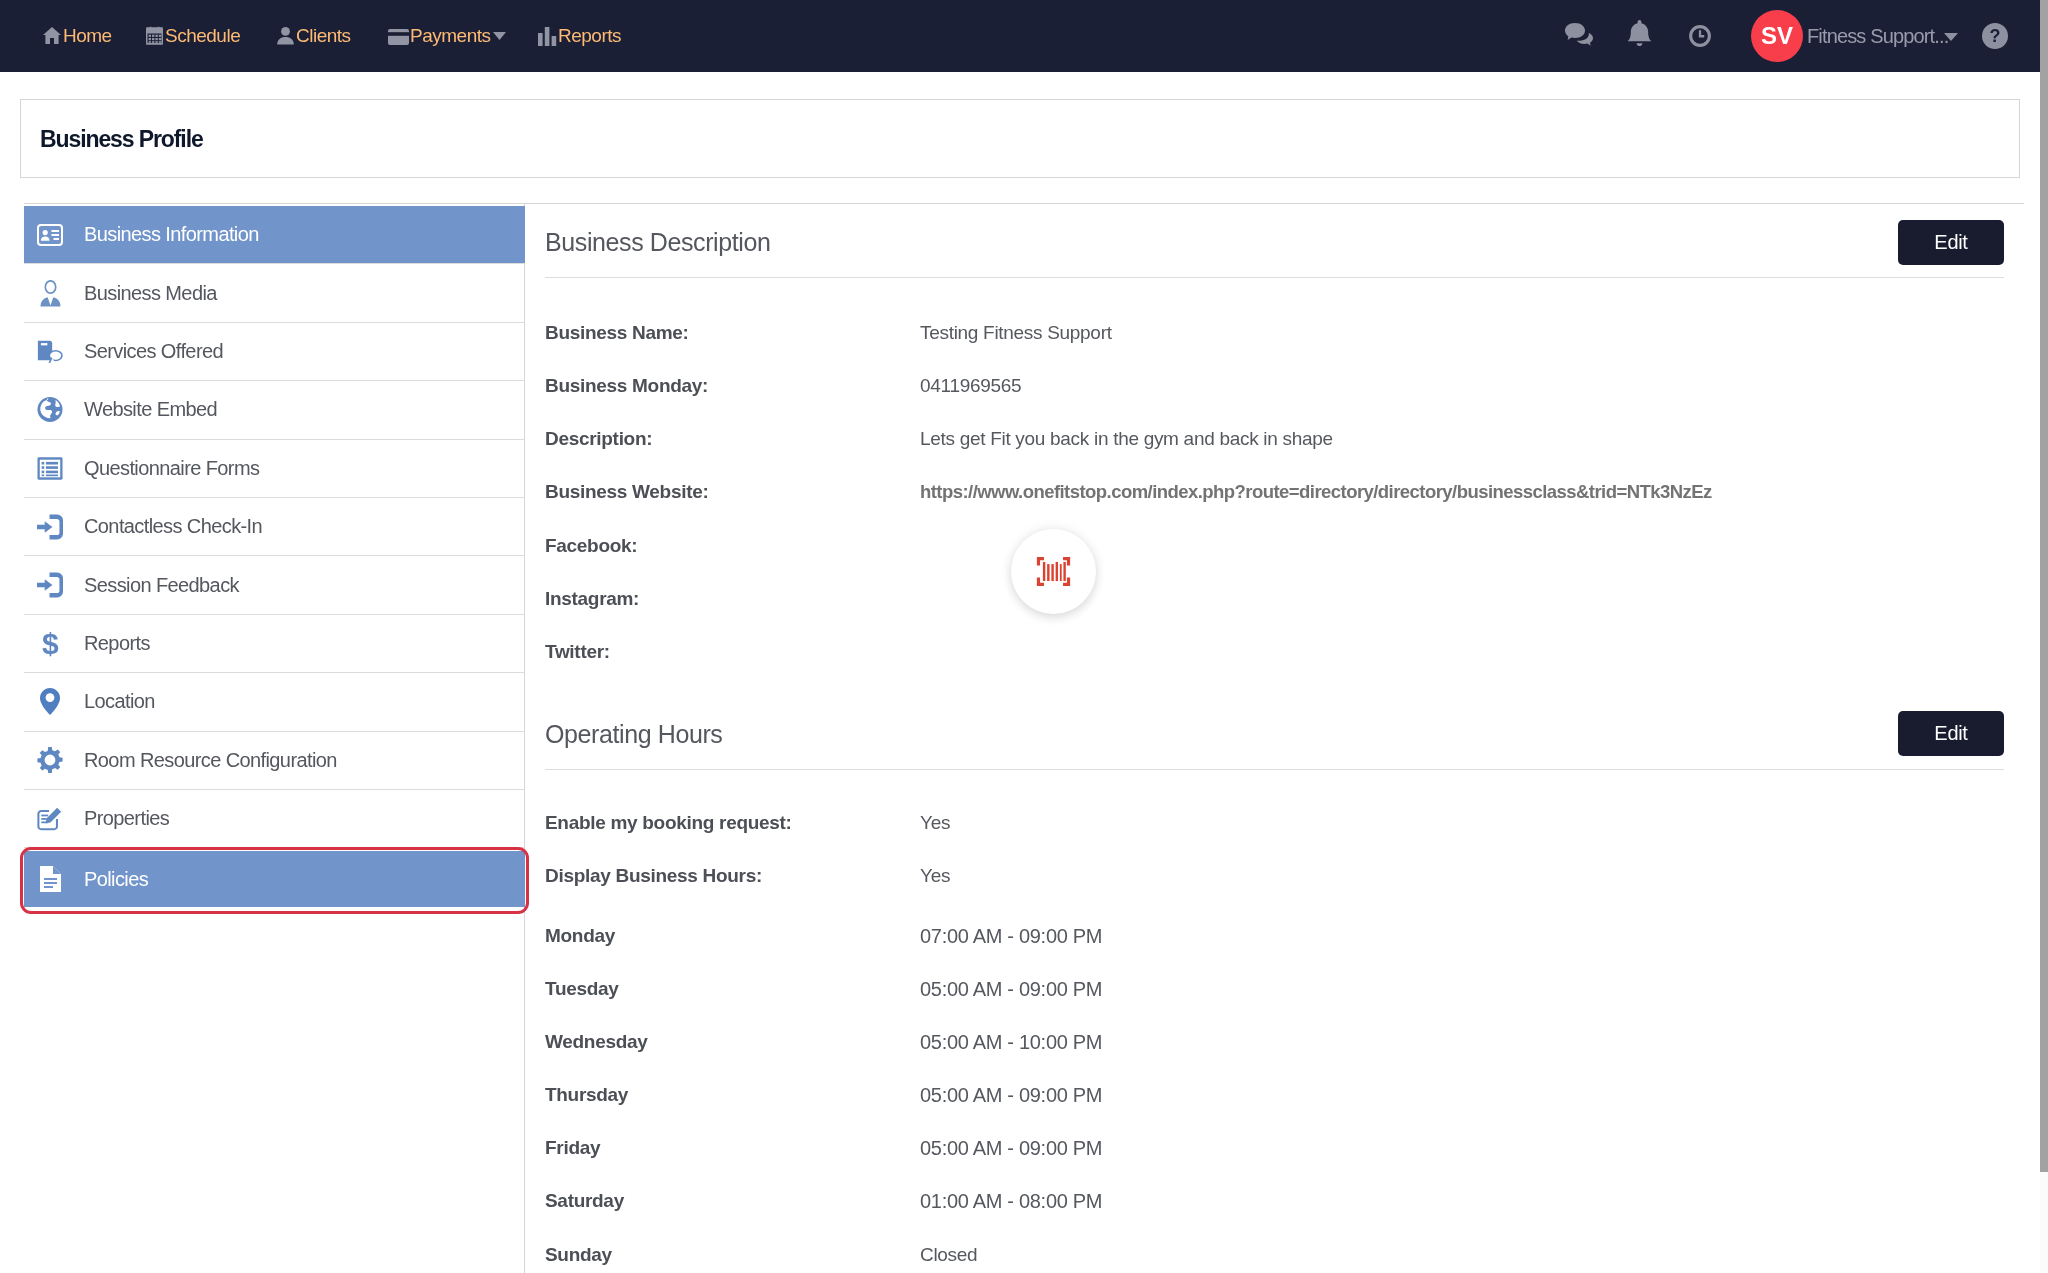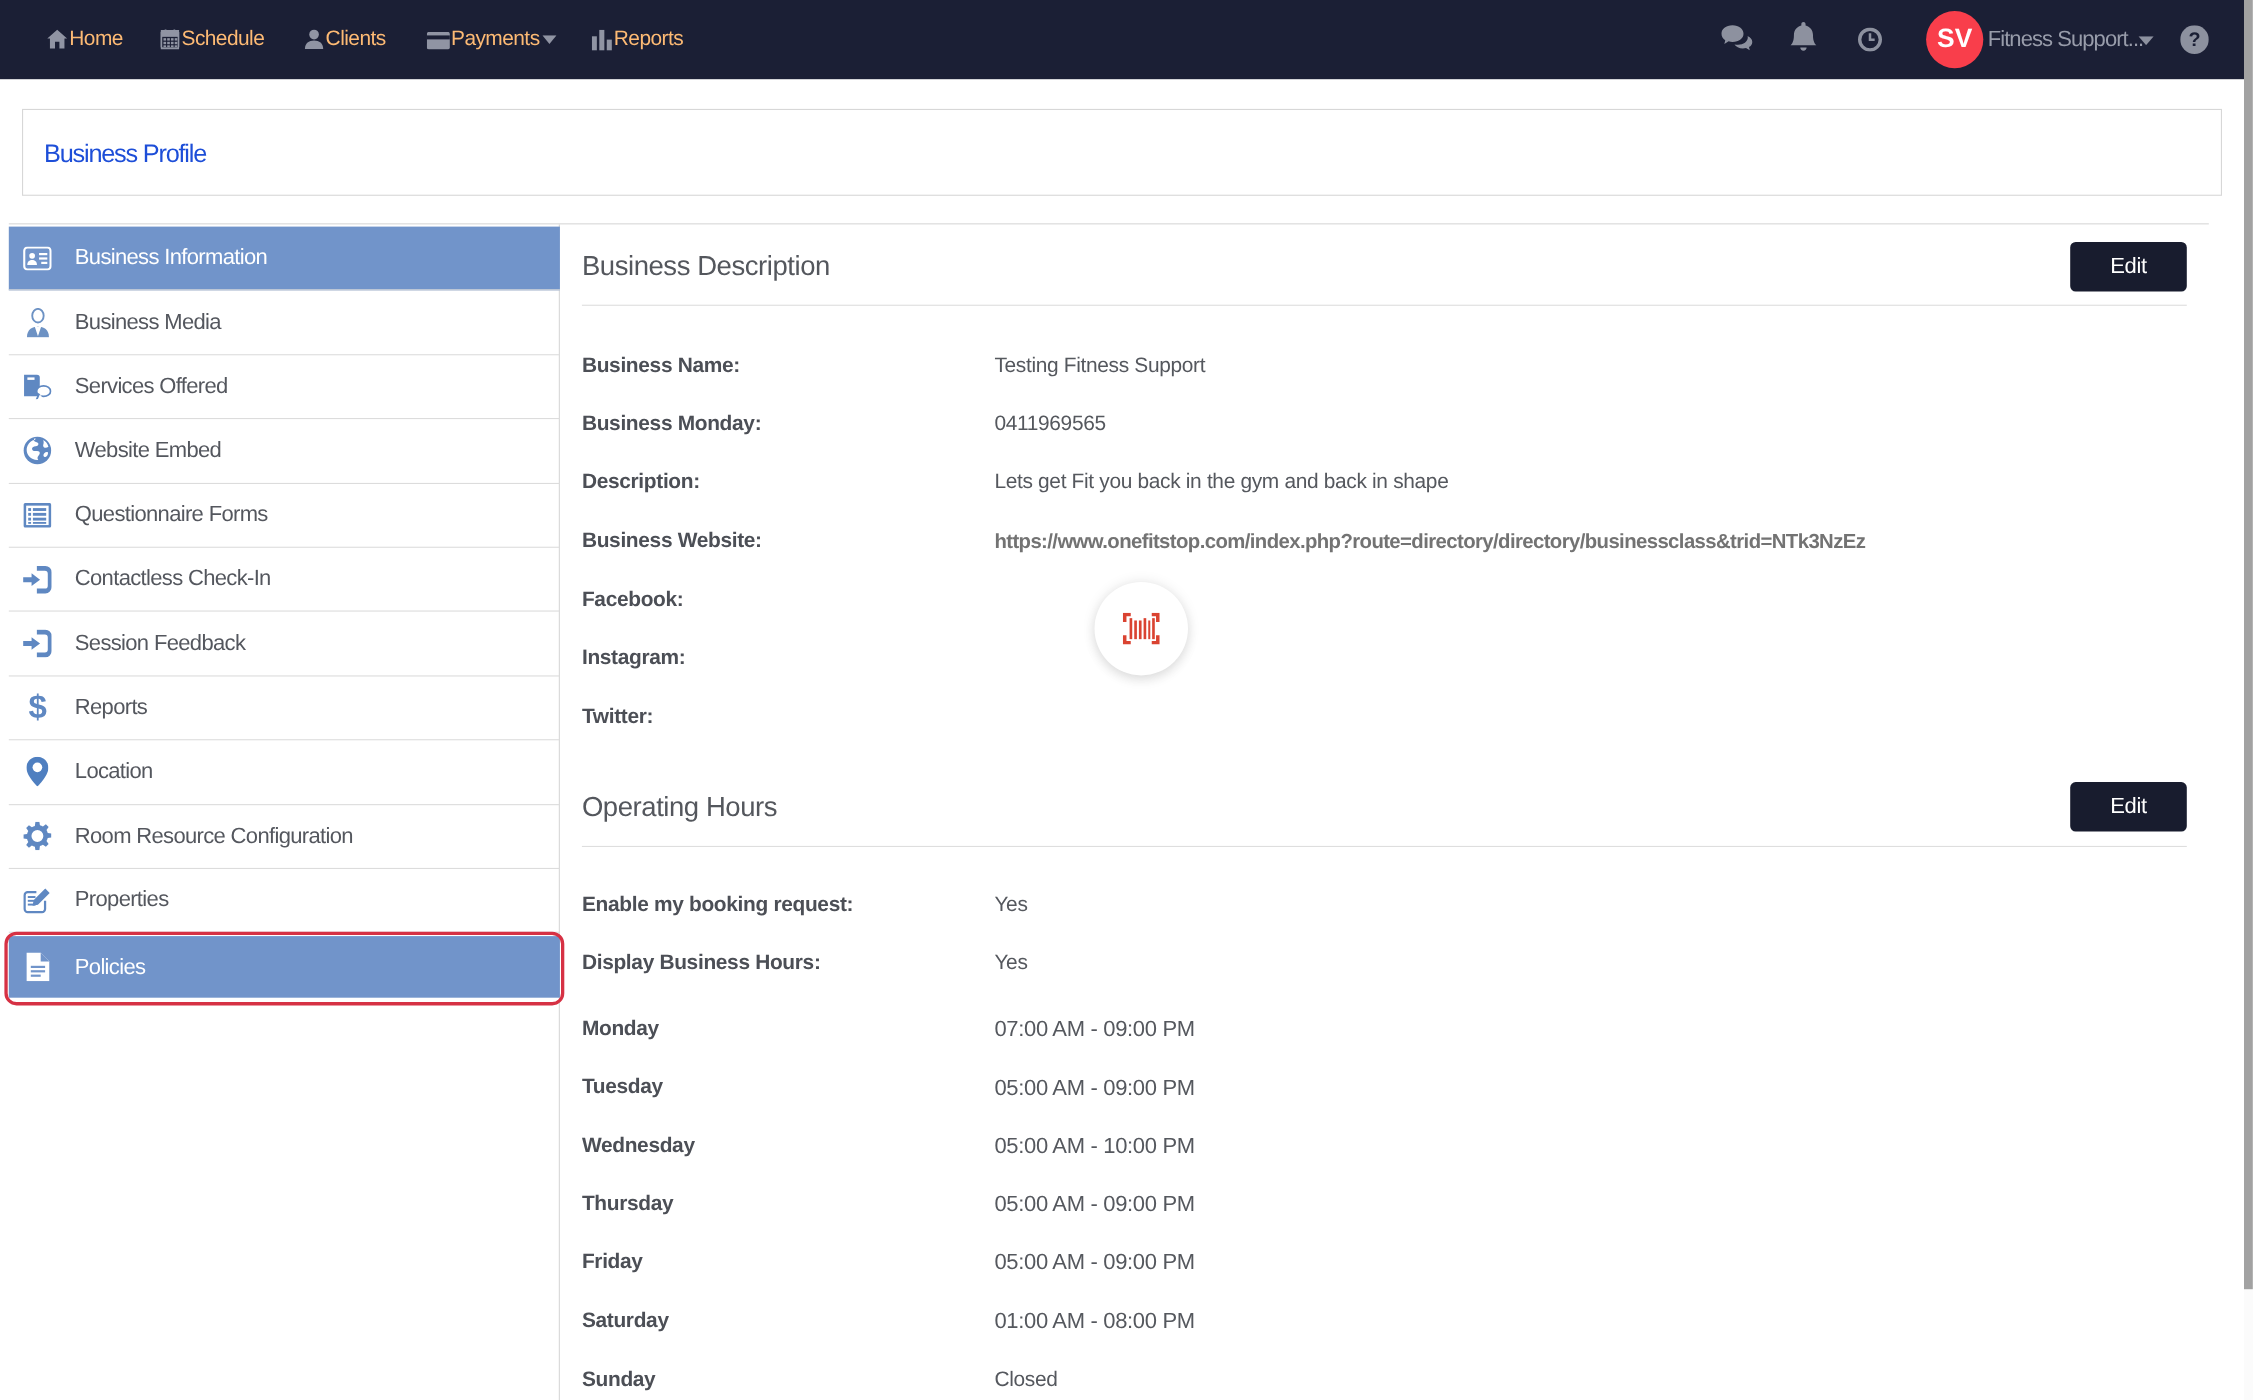--- a/index.html
+++ b/index.html
@@ -14,24 +14,24 @@
 .navitem svg { margin-right:1px; }
 
 
 #sbtrack { position:absolute; left:2040px; top:0; width:8px; height:1273px; background:#fbfbfb; }
 #sbthumb { position:absolute; left:0; top:0; width:8px; height:1172px; background:#a2a2a2; }
 
 
 #titlecard { position:absolute; left:20px; top:99px; width:2000px; height:79px;
   border:1px solid #d7d7d7; background:#fff; }
 #titlecard h1 { position:absolute; left:19px; top:26px; font-size:23px; letter-spacing:-1.1px;
-  color:#1d4ed8; font-weight:normal; }
-
-
-#main { position:absolute; left:8px; top:203px; width:2000px; height:907px;
+  color:#0f172a; font-weight:bold; }
+
+
+#main { position:absolute; left:24px; top:203px; width:2000px; height:907px;
   border-top:1px solid #d7d7d7; }
 #sidebar { position:absolute; left:0; top:0; width:501px; height:1070px;
   border-right:1px solid #d7d7d7; padding-top:2px; }
 .srow { position:relative; width:501px; height:58.42px; border-bottom:1px solid #dcdcdc;
   display:flex; align-items:center; color:#54575e; font-size:20px; letter-spacing:-0.6px; }
 .srow .ico { position:absolute; left:13px; top:0; width:26px; height:100%;
   display:flex; align-items:center; justify-content:center; }
 .srow .lbl { position:absolute; left:60px; }
 .srow.sel { background:#7194ca; color:#fff; }
 #redbox { position:absolute; left:-4.5px; top:642.5px; width:509px; height:67px;

